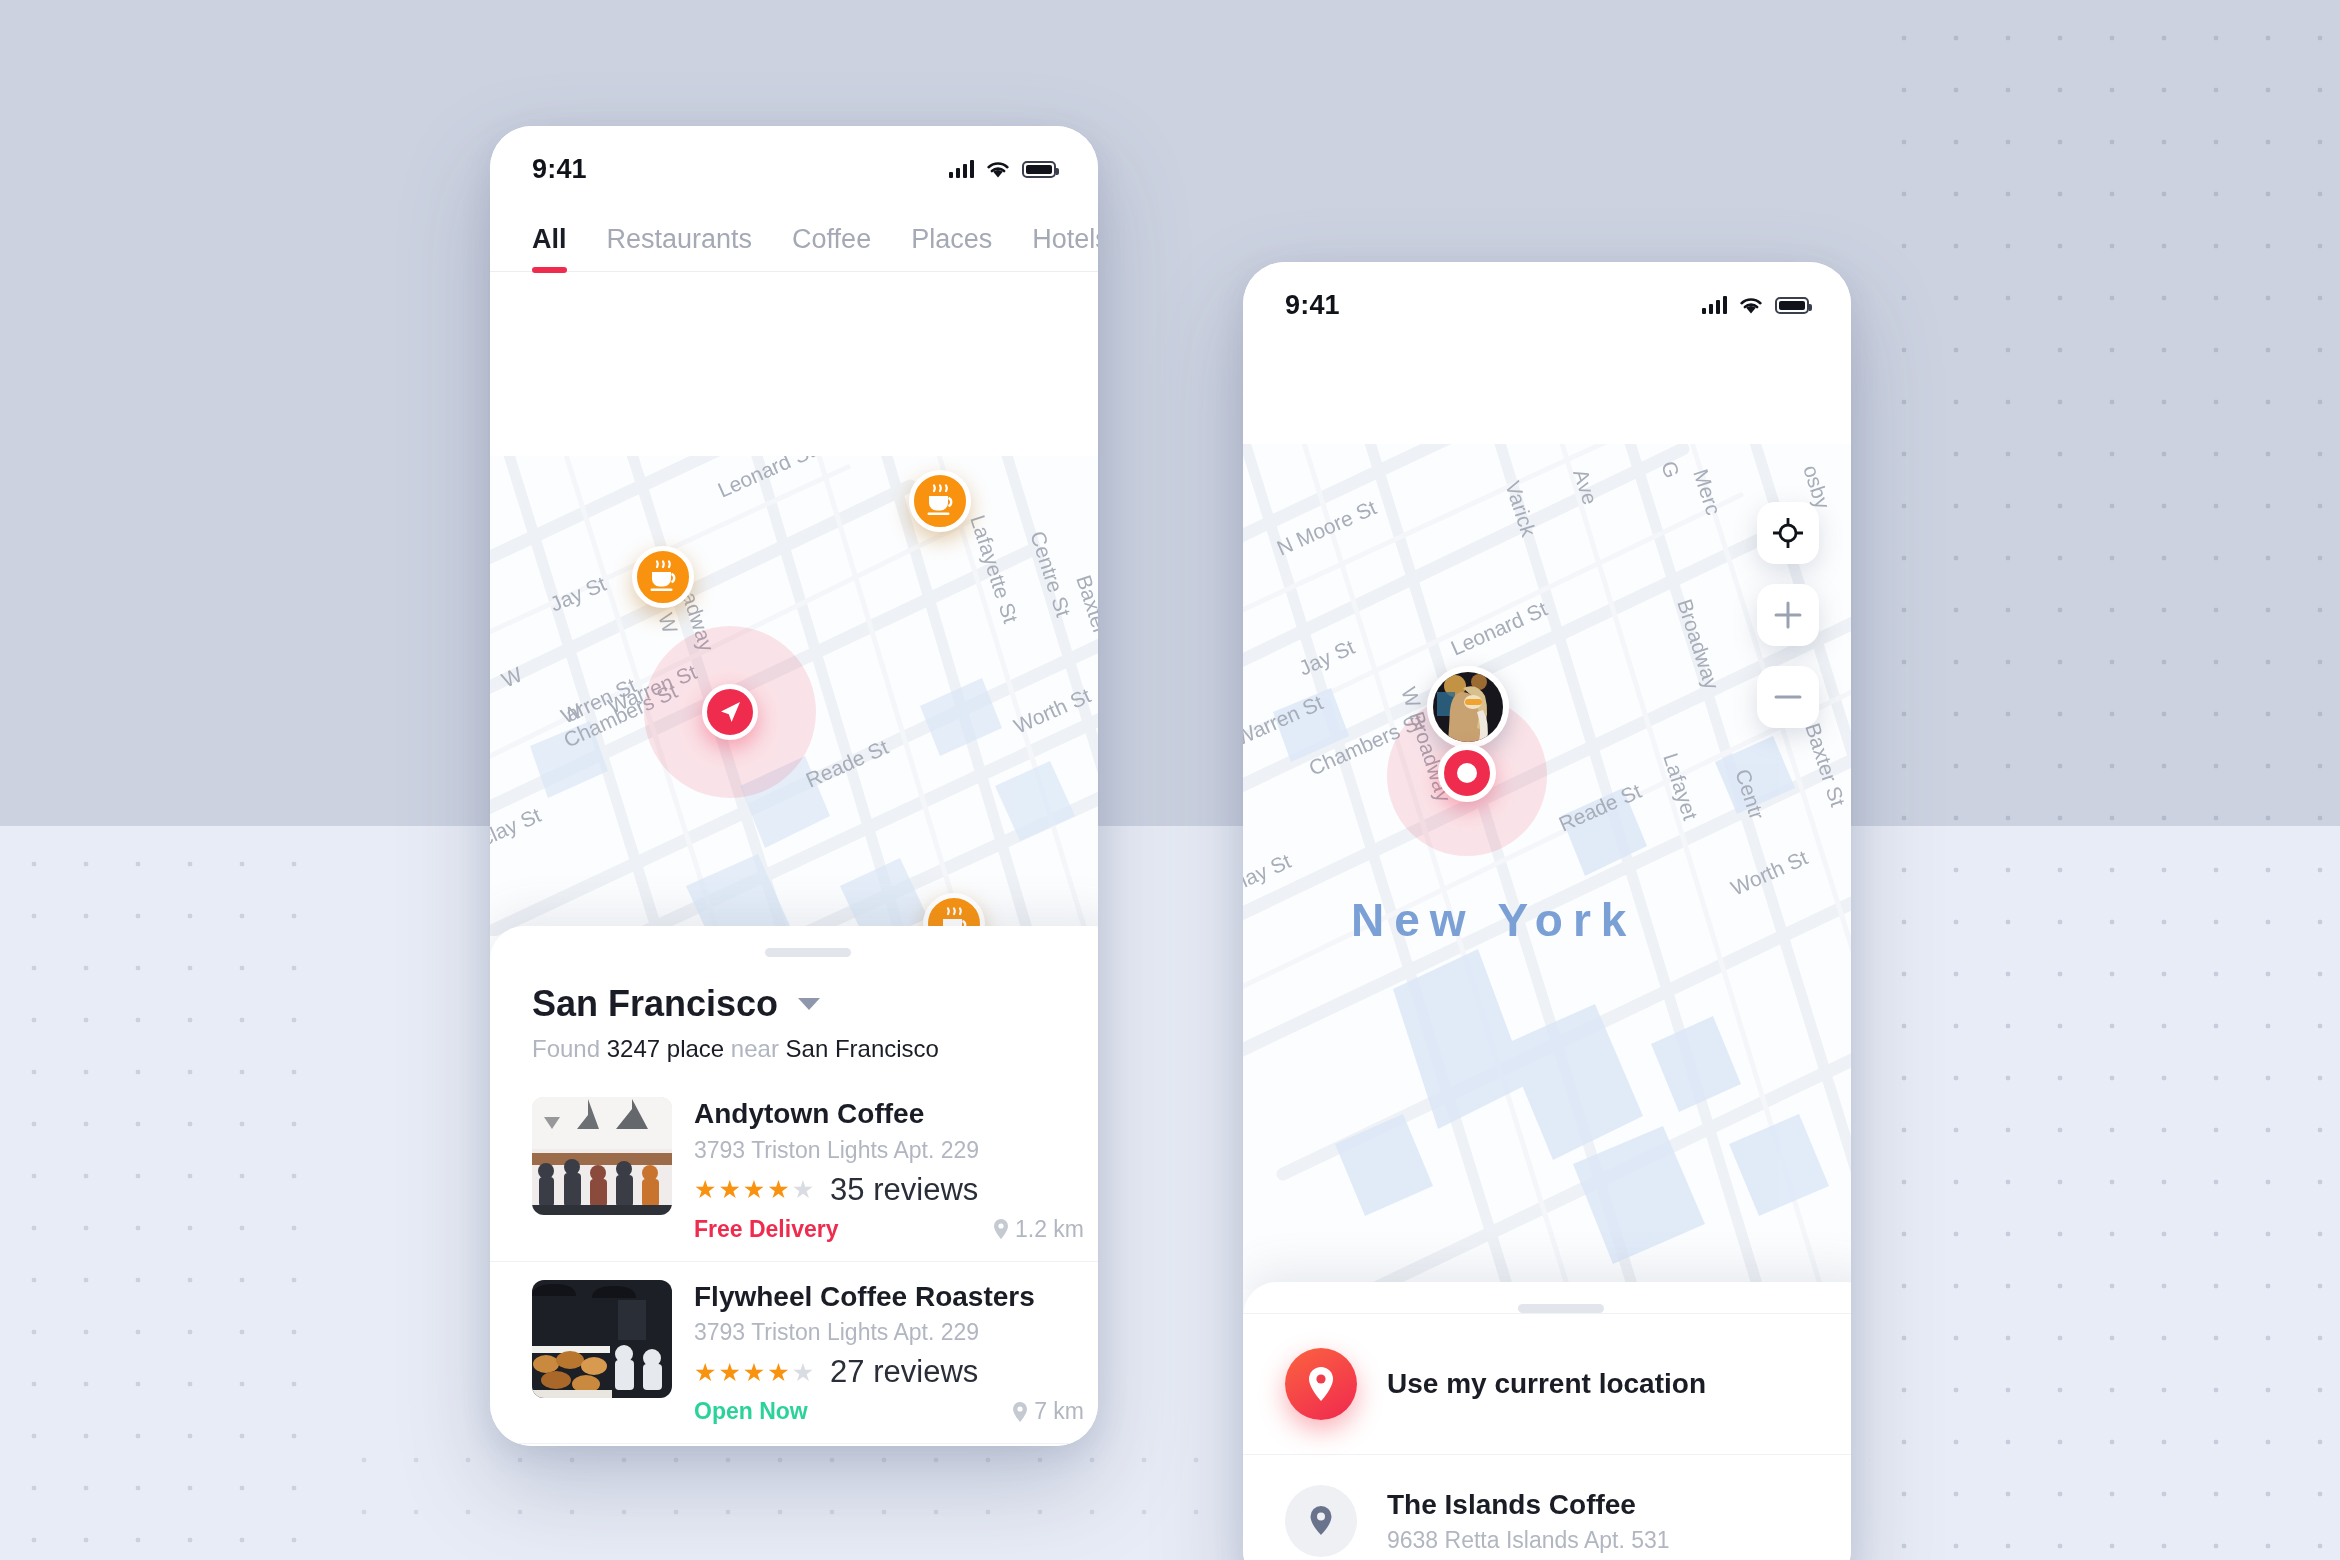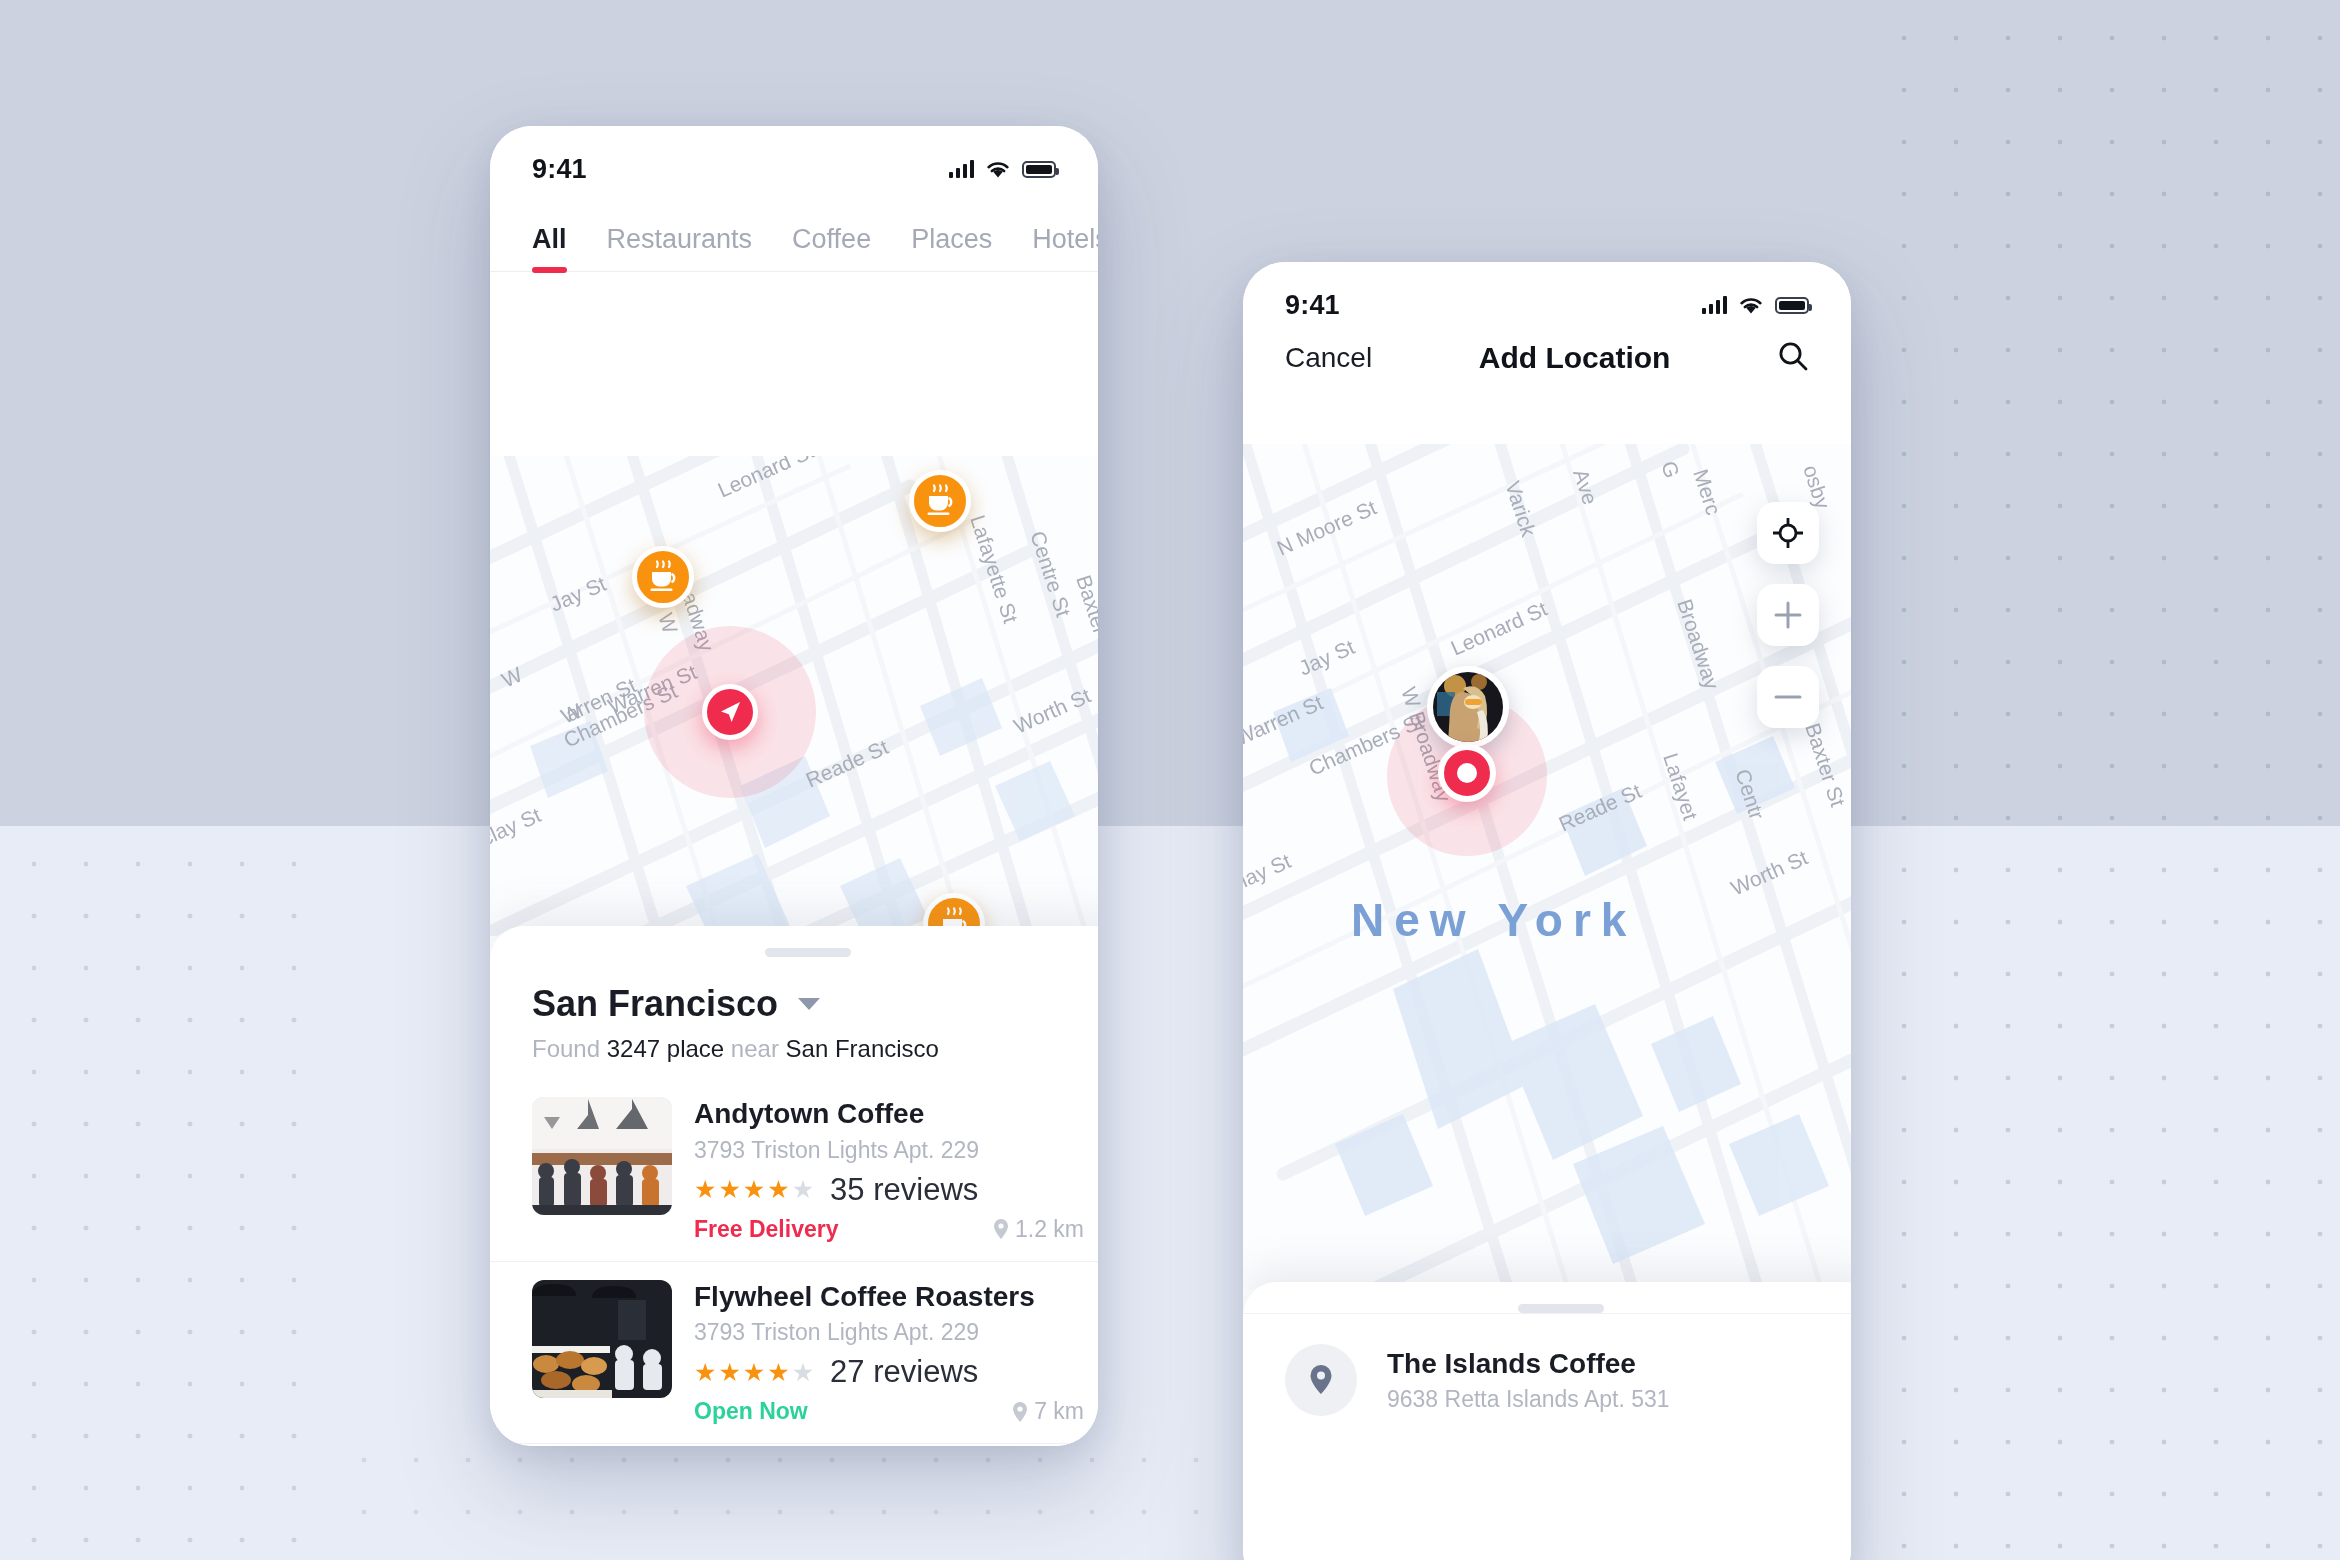--- a/index.html
+++ b/index.html
@@ -515,30 +515,20 @@
         </span>
       <svg width="26" height="19" viewBox="0 0 26 19">
         <path d="M13 17.5 L8.2 11.8 a7.2 7.2 0 0 1 9.6 0 Z" fill="#11131a"></path>
         <path d="M3.6 7.2 a13.6 13.6 0 0 1 18.8 0" stroke="#11131a" stroke-width="2.6" fill="none" stroke-linecap="round"></path>
         <path d="M6.9 11.0 a9 9 0 0 1 12.2 0" stroke="#11131a" stroke-width="2.6" fill="none" stroke-linecap="round"></path>
       </svg>
       <span class="batt"></span>
     </div>
   </div>
 
-  <div class="nav-bar">
-    <div class="nav-cancel">Cancel</div>
-    <div class="nav-title">Add Location</div>
-    <div class="nav-search">
-      <svg width="32" height="32" viewBox="0 0 32 32">
-        <circle cx="13.5" cy="13.5" r="9.6" stroke="#11131a" stroke-width="2.8" fill="none"></circle>
-        <line x1="20.8" y1="20.8" x2="29" y2="29" stroke="#11131a" stroke-width="2.8" stroke-linecap="round"></line>
-      </svg>
-    </div>
-  </div>
 
   <div class="map" id="map-right">
     <svg class="map-svg" width="608" height="845" viewBox="0 0 608 845">
       <rect width="608" height="845" fill="#fcfdfe"></rect>
       <g stroke="#eef1f5" stroke-width="13" fill="none" stroke-linecap="round">
         <line x1="-40" y1="110" x2="320" y2="-60"></line>
         <line x1="-40" y1="235" x2="440" y2="5"></line>
         <line x1="-40" y1="360" x2="560" y2="75"></line>
         <line x1="-40" y1="488" x2="650" y2="160"></line>
         <line x1="-20" y1="615" x2="660" y2="292"></line>
@@ -632,20 +622,29 @@
         <svg width="30" height="30" viewBox="0 0 30 30">
           <line x1="3" y1="15" x2="27" y2="15" stroke="#9aa2b2" stroke-width="3" stroke-linecap="round"></line>
         </svg>
       </div>
     </div>
   </div>
 
   <div class="sheet" id="sheet-right">
     <div class="grab"></div>
 
+    <div class="loc-item" style="padding-top:34px;padding-bottom:34px;">
+      <div class="loc-ic active">
+        <svg width="30" height="36" viewBox="0 0 30 36">
+          <path d="M15 1 a12 12 0 0 1 12 12 c0 9-12 22-12 22 S3 22 3 13 A12 12 0 0 1 15 1z" fill="#fff"></path>
+          <circle cx="15" cy="13" r="4.6" fill="#f23c4c"></circle>
+        </svg>
+      </div>
+      <div class="loc-title plain">Use my current location</div>
+    </div>
 
     <div class="loc-item">
       <div class="loc-ic">
         <svg width="26" height="32" viewBox="0 0 26 32">
           <path d="M13 1 a10.5 10.5 0 0 1 10.5 10.5 C23.5 19.5 13 30 13 30 S2.5 19.5 2.5 11.5 A10.5 10.5 0 0 1 13 1z" fill="#69748c"></path>
           <circle cx="13" cy="11.5" r="4" fill="#eef0f4"></circle>
         </svg>
       </div>
       <div>
         <div class="loc-title">The Islands Coffee</div>

